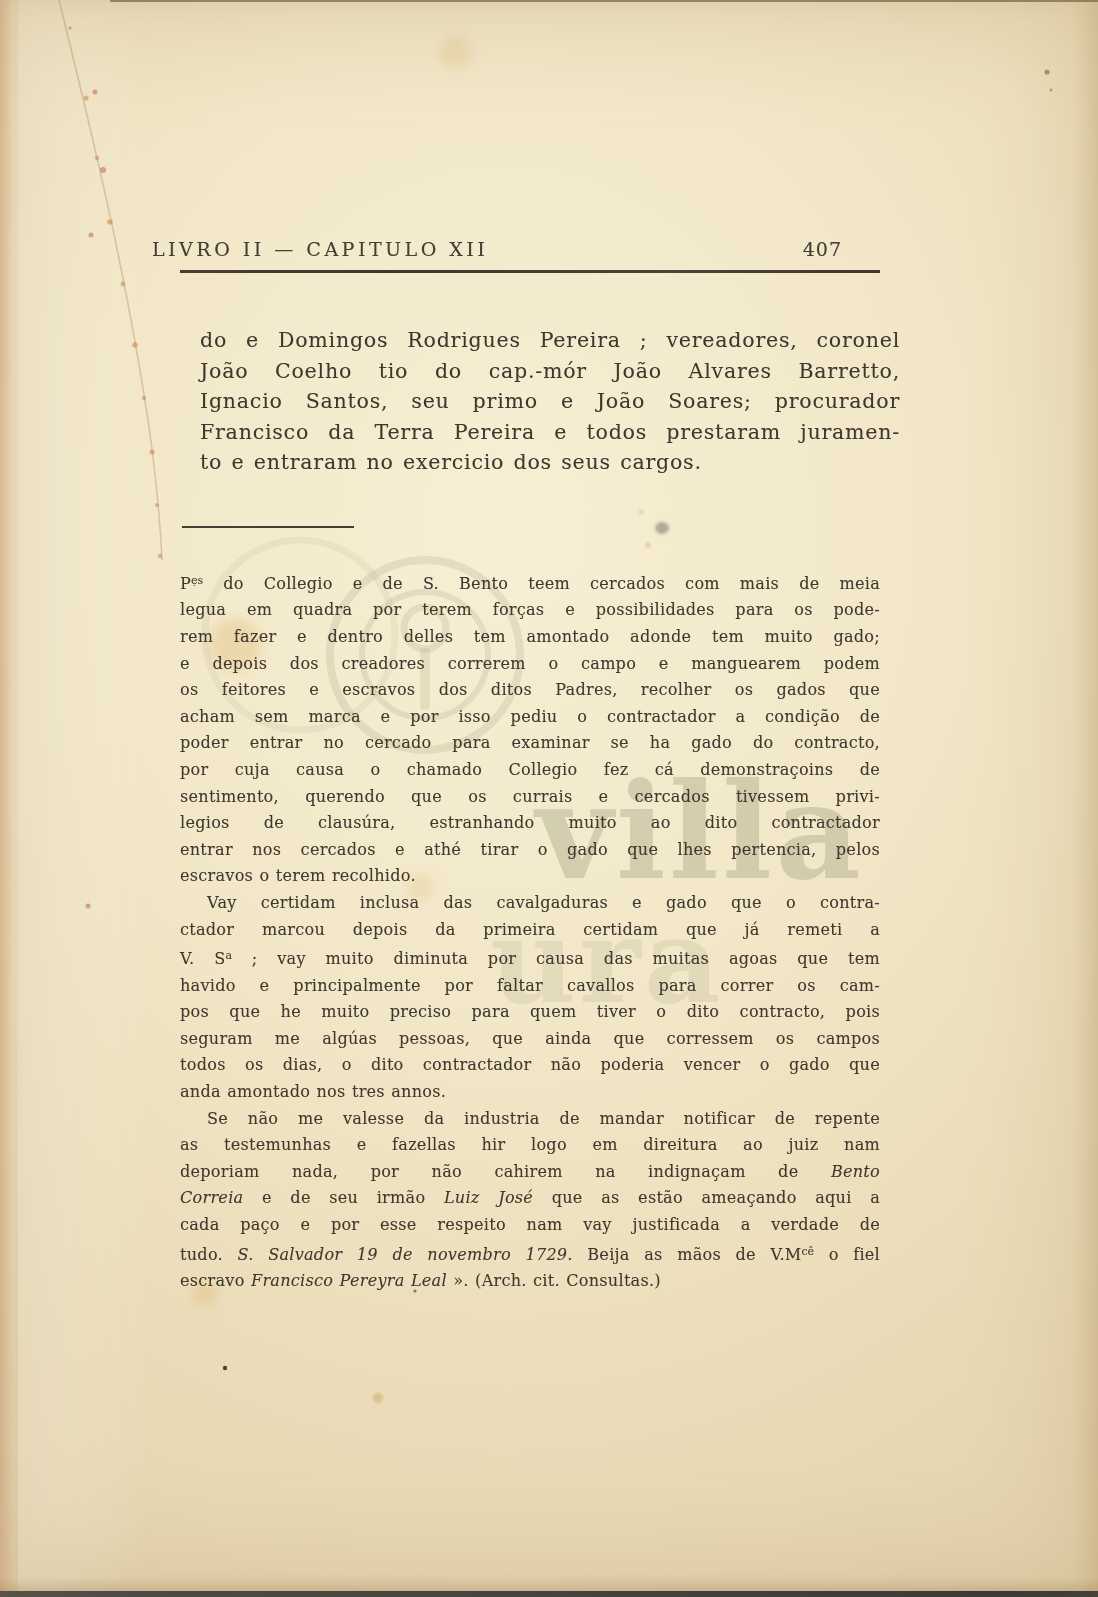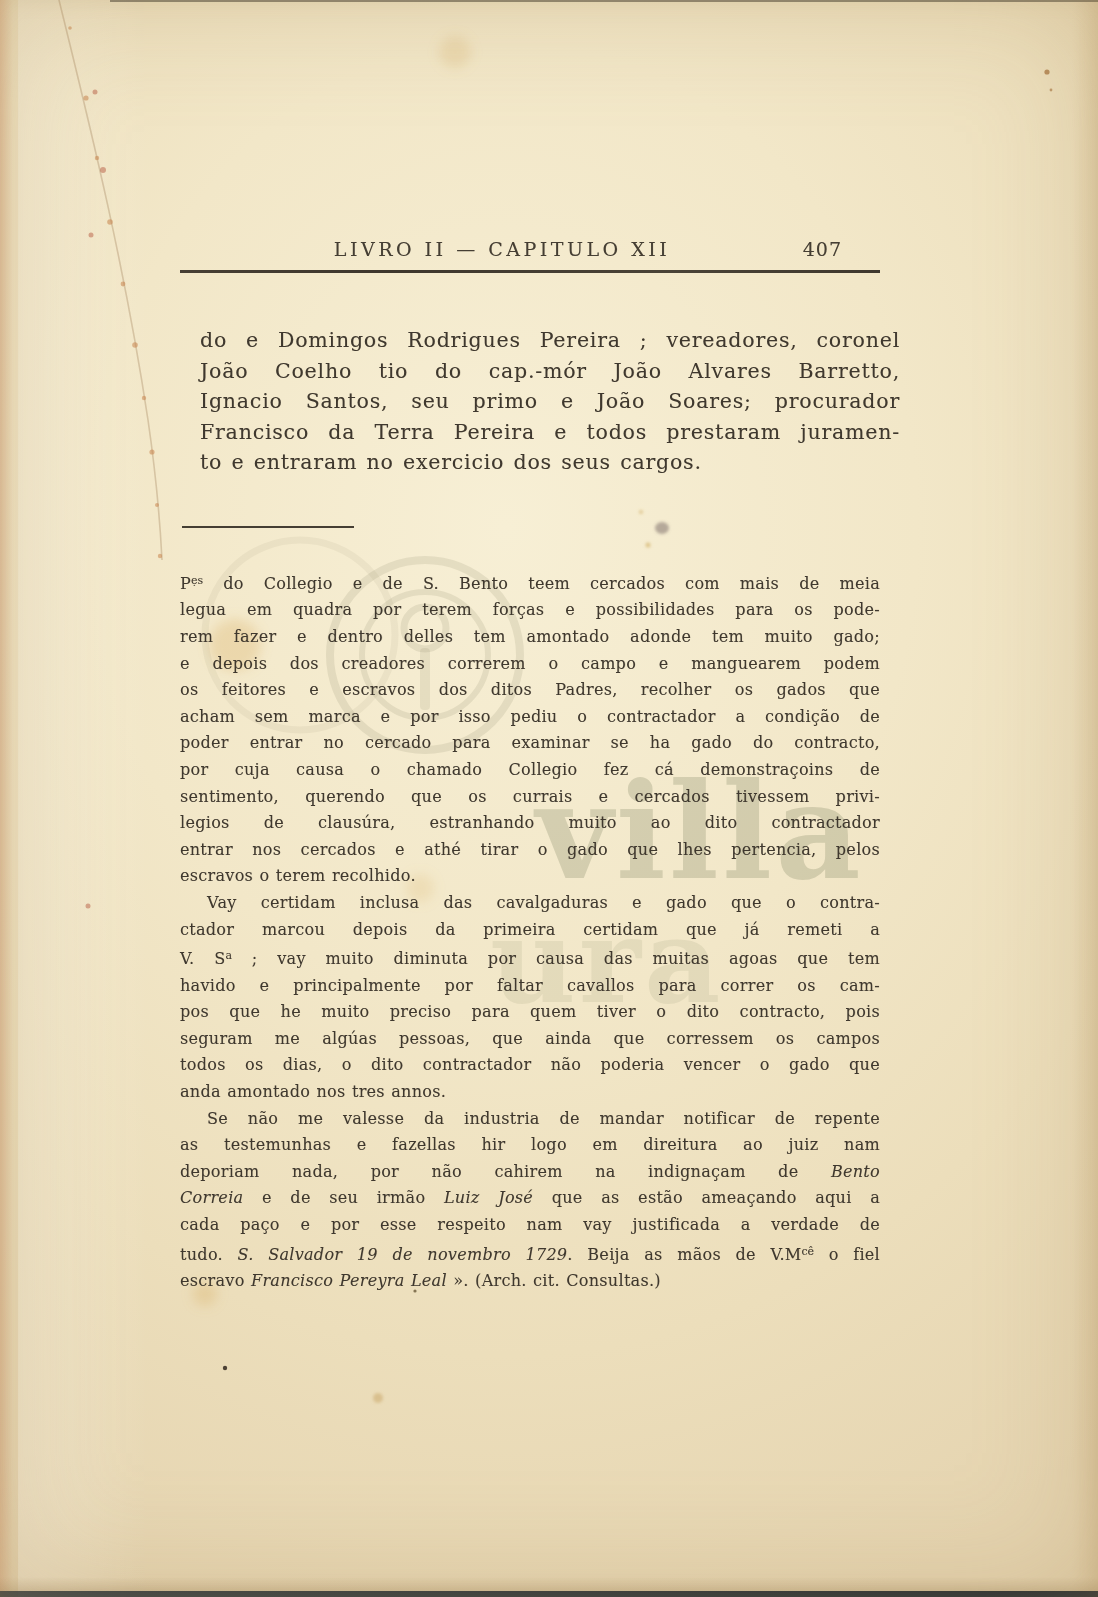--- a/index.html
+++ b/index.html
@@ -32,21 +32,21 @@
 
   
   .watermark{position:absolute;inset:0;pointer-events:none;mix-blend-mode:multiply;}
   .wm-text1{position:absolute;left:536px;top:766px;font-size:132px;font-weight:bold;
     letter-spacing:3px;color:rgba(106,118,92,0.22);line-height:1;}
   .wm-text2{position:absolute;left:490px;top:902px;font-size:118px;font-weight:bold;
     letter-spacing:3px;color:rgba(106,118,92,0.10);line-height:1;}
 
   
   .textblock{position:absolute;left:180px;top:0;width:700px;}
-  .header{position:absolute;top:238px;left:0;width:100%;text-align:center;
+  .header{position:absolute;top:238px;left:0;width:100%;text-align:left;
     font-size:19px;letter-spacing:3.5px;color:#453e33;
     text-shadow:0.3px 0.3px 0 rgba(63,56,46,0.3);}
   .htitle{position:relative;left:-28px;}
   .pagenum{position:absolute;right:38px;top:0;letter-spacing:1px;}
   .rule-main{position:absolute;top:270px;left:0;width:100%;height:2.5px;
     background:linear-gradient(90deg,#473f34,#3e372d 30%,#4a4337 70%,#3f382e);
     filter:blur(0.3px);}
   .rule-short{position:absolute;top:526px;left:2px;width:172px;height:2.2px;
     background:#453e33;filter:blur(0.3px);}
 

